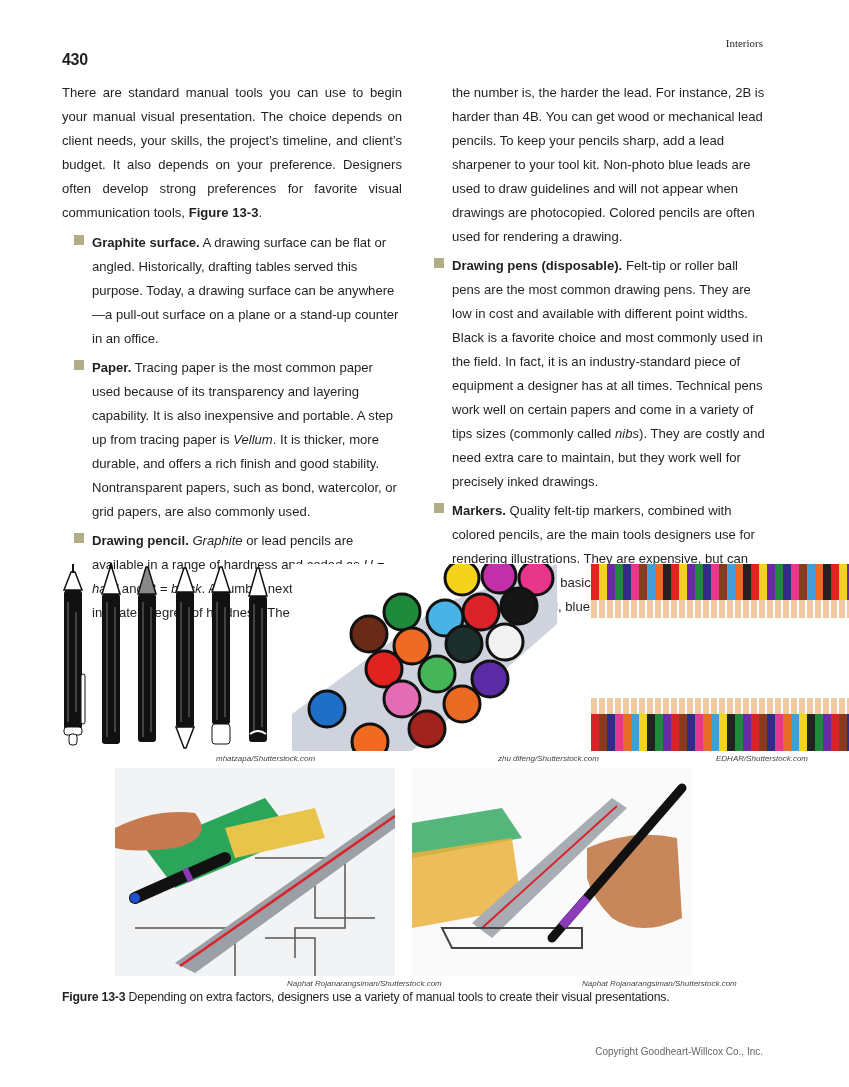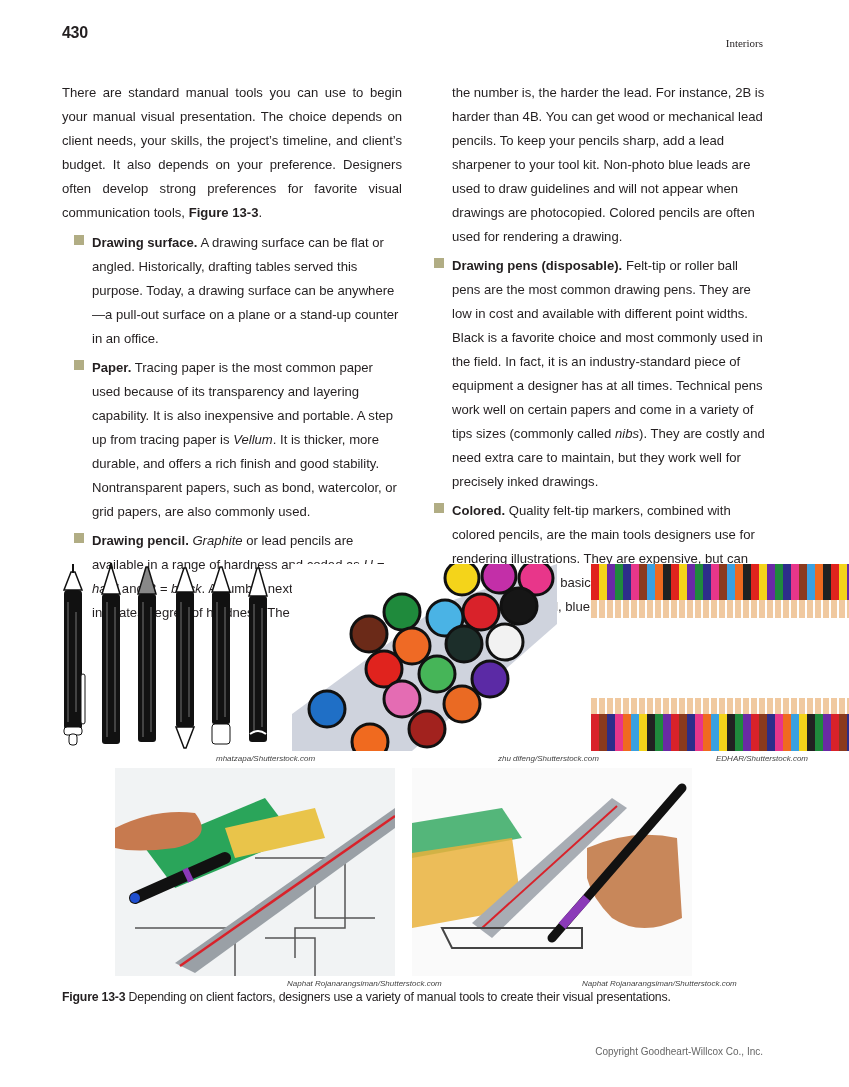--- a/index.html
+++ b/index.html
@@ -1,17 +1,17 @@
 <!DOCTYPE html>
 <html><head>
 <meta charset="utf-8">
 <style>
   html, body { margin: 0; padding: 0; background: #ffffff; }
   body { width: 849px; height: 1087px; position: relative; overflow: hidden; color: #231f20; }
-  .page-number { position: absolute; left: 62px; top: 24px; font-family: "Liberation Sans", sans-serif; font-weight: bold; font-size: 16px; letter-spacing: -0.3px; }
+  .page-number { position: absolute; left: 62px; top: 51px; font-family: "Liberation Sans", sans-serif; font-weight: bold; font-size: 16px; letter-spacing: -0.3px; }
   .running-head { position: absolute; right: 86px; top: 37px; font-family: "Liberation Serif", serif; font-size: 11px; }
   .col { position: absolute; top: 81px; font-family: "Liberation Sans", sans-serif; font-size: 13.1px; line-height: 24px; }
   .col-left { left: 62px; width: 340px; }
   .col-right { left: 431px; width: 338px; }
   .intro { text-align: justify; margin: 0 0 6px 0; }
   .bl { position: relative; padding-left: 30px; margin: 0 0 5px 0; }
   .bl .sq { position: absolute; left: 12px; top: 4px; width: 10px; height: 10px; background: #b1ad84; }
   .bl b { font-weight: bold; }
   .cont { padding-left: 30px; margin: 0 0 5px 0; }
   .ph { position: absolute; overflow: hidden; }
@@ -24,21 +24,21 @@
 <body>
 
 <div class="page-number">430</div>
 <div class="running-head">Interiors</div>
 
 <div class="col col-left">
   <p class="intro"><span>There are standard manual tools you can use to begin your manual visual presentation. The choice depends on client needs, your skills, the project’s timeline, and client’s budget. It also depends on your preference. Designers often develop strong preferences for favorite visual communication tools, </span><b>Figure 13-3</b><span>.</span></p>
 
   <div class="bl">
     <span class="sq"></span>
-    <b>Drawing surface.</b><span> A drawing surface can be flat or angled. Historically, drafting tables served this purpose. Today, a drawing surface can be anywhere—a pull-out surface on a plane or a stand-up counter in an office.</span>
+    <b>Graphite surface.</b><span> A drawing surface can be flat or angled. Historically, drafting tables served this purpose. Today, a drawing surface can be anywhere—a pull-out surface on a plane or a stand-up counter in an office.</span>
   </div>
 
   <div class="bl">
     <span class="sq"></span>
     <b>Paper.</b><span> Tracing paper is the most common paper used because of its transparency and layering capability. It is also inexpensive and portable. A step up from tracing paper is </span><i>Vellum</i><span>. It is thicker, more durable, and offers a rich finish and good stability. Nontransparent papers, such as bond, watercolor, or grid papers, are also commonly used.</span>
   </div>
 
   <div class="bl">
     <span class="sq"></span>
     <b>Drawing pencil.</b> <i>Graphite</i><span> or lead pencils are available in a range of hardness and coded as </span><i>H = hard</i><span> and </span><i>B = black</i><span>. A number next to the letter indicates degree of hardness. The smaller</span>
@@ -48,21 +48,21 @@
 <div class="col col-right">
   <p class="cont" style="padding-left:21px;">the number is, the harder the lead. For instance, 2B is harder than 4B. You can get wood or mechanical lead pencils. To keep your pencils sharp, add a lead sharpener to your tool kit. Non-photo blue leads are used to draw guidelines and will not appear when drawings are photocopied. Colored pencils are often used for rendering a drawing.</p>
 
   <div class="bl" style="padding-left:21px;">
     <span class="sq" style="left:3px;"></span>
     <b>Drawing pens (disposable).</b><span> Felt-tip or roller ball pens are the most common drawing pens. They are low in cost and available with different point widths. Black is a favorite choice and most commonly used in the field. In fact, it is an industry-standard piece of equipment a designer has at all times. Technical pens work well on certain papers and come in a variety of tips sizes (commonly called </span><i>nibs</i><span>). They are costly and need extra care to maintain, but they work well for precisely inked drawings.</span>
   </div>
 
   <div class="bl" style="padding-left:21px;">
     <span class="sq" style="left:3px;"></span>
-    <b>Colored.</b><span> Quality felt-tip markers, combined with colored pencils, are the main tools designers use for rendering illustrations. They are expensive, but can last for years. The basic colors include various shades of gray, green, red, blue, yellow, and brown.</span>
+    <b>Markers.</b><span> Quality felt-tip markers, combined with colored pencils, are the main tools designers use for rendering illustrations. They are expensive, but can last for years. The basic colors include various shades of gray, green, red, blue, yellow, and brown.</span>
   </div>
 </div>
 
 <div class="ph" style="left:58px; top:562px; width:230px; height:190px;">
   <svg width="230" height="190" viewBox="0 0 230 190">
 
     <rect x="6" y="28" width="18" height="140" rx="4" fill="#111"></rect>
     <polygon points="6,28 24,28 17,10 13,10" fill="#fff" stroke="#111" stroke-width="1.5"></polygon>
     <rect x="14" y="2" width="2" height="9" fill="#111"></rect>
     <rect x="6" y="165" width="18" height="8" rx="3" fill="#fff" stroke="#111"></rect>
@@ -178,15 +178,15 @@
     <polygon points="60,155 200,30 215,40 80,170" fill="#a8adb4"></polygon>
     <line x1="70" y1="160" x2="205" y2="38" stroke="#d9222a" stroke-width="2"></line>
     <path d="M30 160 H170 V180 H40 Z" fill="none" stroke="#444" stroke-width="2"></path>
     <path d="M175 80 Q220 60 265 70 L270 150 Q230 170 200 150 Q180 130 175 110 Z" fill="#c8875a"></path>
     <line x1="140" y1="170" x2="270" y2="20" stroke="#111" stroke-width="9" stroke-linecap="round"></line>
     <line x1="150" y1="158" x2="175" y2="130" stroke="#8b3ab8" stroke-width="9"></line>
   </svg>
 </div>
 <div class="credit" style="left:542px; top:979px;">Naphat Rojanarangsiman/Shutterstock.com</div>
 
-<div class="caption"><b>Figure 13-3</b><span> Depending on client factors, designers use a variety of manual tools to create their visual presentations.</span></div>
+<div class="caption"><b>Figure 13-3</b><span> Depending on extra factors, designers use a variety of manual tools to create their visual presentations.</span></div>
 
 <div class="copyright">Copyright Goodheart-Willcox Co., Inc.</div>
 
 </body></html>

